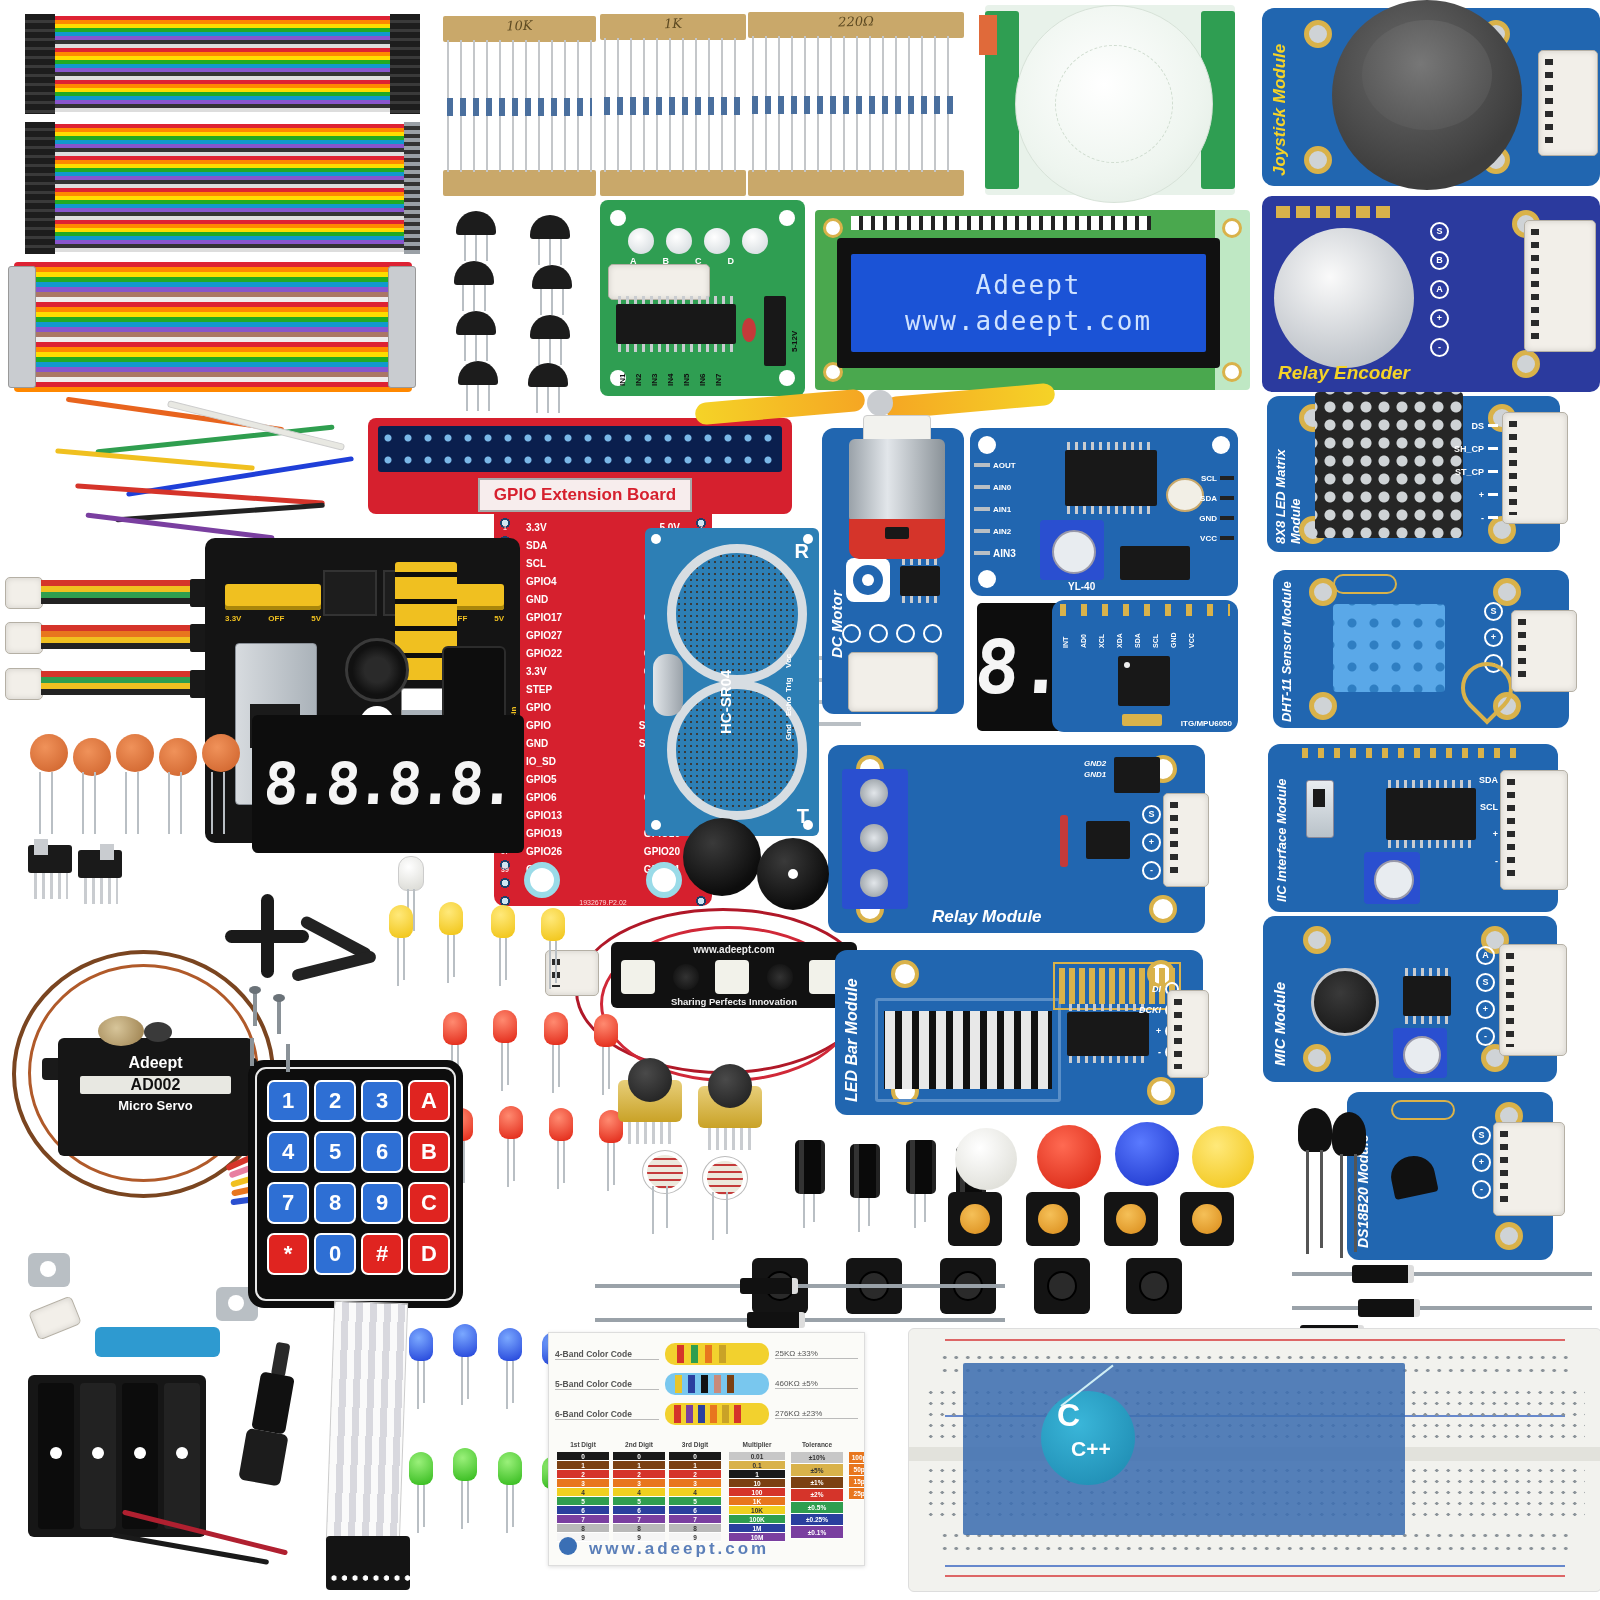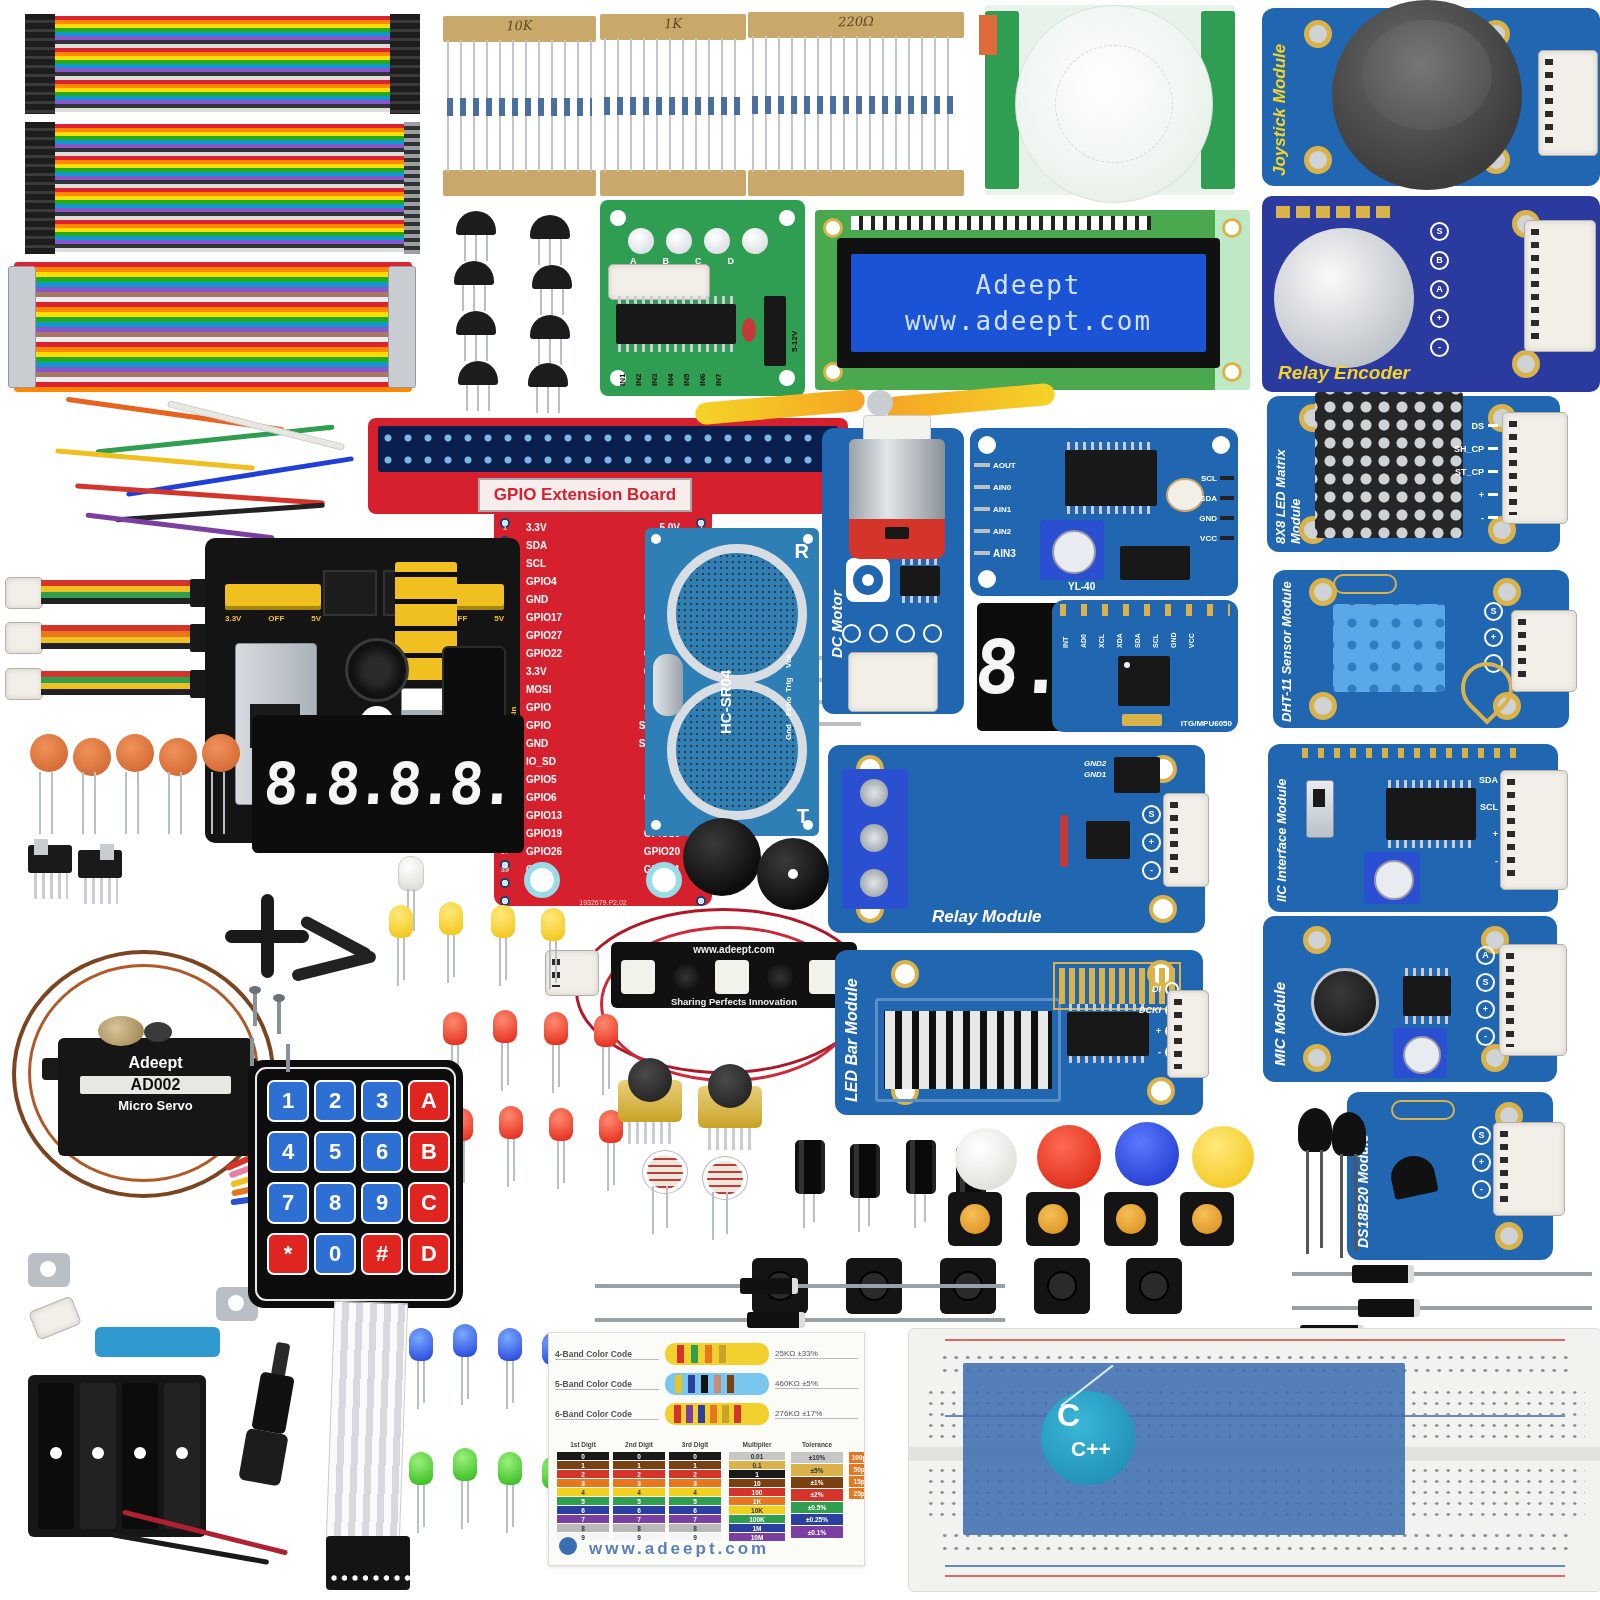--- a/index.html
+++ b/index.html
@@ -210,21 +210,21 @@
       <span class="pc">A</span>
       <span class="pc">+</span>
       <span class="pc">-</span>
     </div>
   <span class="a ttl" style="left:16px;bottom:8px;font-size:19px">Relay Encoder</span>
   <span class="a jst" style="right:4px;top:24px;width:70px;height:130px">
       <i></i>
     </span>
 </div>
 
-<div class="a" style="left:368px;top:418px;width:480px;height:96px;background:#d6202e;border-radius:8px">
+<div class="a" style="left:368px;top:418px;width:424px;height:96px;background:#d6202e;border-radius:8px">
   <div class="a" style="left:10px;top:8px;right:10px;height:46px;background:#0a1f4e;border-radius:3px;background-image:radial-gradient(circle 4px at 10px 12px,#7ab8e8 0 3px,transparent 4px),radial-gradient(circle 4px at 10px 34px,#7ab8e8 0 3px,transparent 4px);background-size:20px 46px"></div>
   <div class="a" style="left:110px;top:60px;width:210px;height:30px;background:#f7eded;border:2px solid #a8a8a8;display:flex;align-items:center;justify-content:center">
     <span style="color:#d6202e;font-weight:bold;font-size:17px">GPIO Extension Board</span>
   </div>
 </div>
 <div class="a" style="left:494px;top:514px;width:218px;height:392px;background:#d6202e;border-radius:0 0 10px 10px">
   <span class="pincol" style="left:4px"></span>
   <span class="pincol" style="right:4px"></span>
   <div class="a" style="left:0;top:4px;width:100%">
 
@@ -286,21 +286,21 @@
 
       <div class="grow">
         <span class="gn">17</span>
         <span class="gl">3.3V</span>
         <span class="gr">GPIO24</span>
         <span class="gn">18</span>
       </div>
 
       <div class="grow">
         <span class="gn">19</span>
-        <span class="gl">MOSI</span>
+        <span class="gl">STEP</span>
         <span class="gr">GND</span>
         <span class="gn">20</span>
       </div>
 
       <div class="grow">
         <span class="gn">21</span>
         <span class="gl">GPIO</span>
         <span class="gr">GPIO25</span>
         <span class="gn">22</span>
       </div>
@@ -1149,21 +1149,21 @@
   <div style="display:flex;align-items:center;gap:6px;margin:8px 6px 0">
     <span style="width:104px;font-size:8.5px;font-weight:bold;color:#555;border-bottom:1px solid #bbb">6-Band Color Code</span>
     <span style="width:104px;height:22px;background:#f2d12e;border-radius:10px;display:flex;gap:5px;padding:2px 9px;box-sizing:border-box">
         <i style="width: 7px; height: 18px; display: inline-block; background: rgb(213, 52, 42);"></i>
         <i style="width: 7px; height: 18px; display: inline-block; background: rgb(122, 63, 160);"></i>
         <i style="width: 7px; height: 18px; display: inline-block; background: rgb(42, 63, 158);"></i>
         <i style="width: 7px; height: 18px; display: inline-block; background: rgb(232, 118, 30);"></i>
         <i style="width: 7px; height: 18px; display: inline-block; background: rgb(201, 162, 39);"></i>
         <i style="width: 7px; height: 18px; display: inline-block; background: rgb(213, 52, 42);"></i>
       </span>
-    <span style="flex:1;font-size:8px;color:#555;border-bottom:1px solid #bbb">276KΩ ±17%</span>
+    <span style="flex:1;font-size:8px;color:#555;border-bottom:1px solid #bbb">276KΩ ±23%</span>
   </div>
   <span class="chdr" style="left:8px;top:108px;width:52px">1st Digit</span>
   <span class="chdr" style="left:64px;top:108px;width:52px">2nd Digit</span>
   <span class="chdr" style="left:120px;top:108px;width:52px">3rd Digit</span>
   <span class="chdr" style="left:180px;top:108px;width:56px">Multiplier</span>
   <span class="chdr" style="left:242px;top:108px;width:52px">Tolerance</span>
   <div class="a" style="left:8px;top:119px;width:52px">
 
   <div class="cdg" style="background: rgb(26, 26, 26); color: rgb(255, 255, 255);">0</div>
       <div class="cdg" style="background: rgb(123, 64, 18); color: rgb(255, 255, 255);">1</div>

